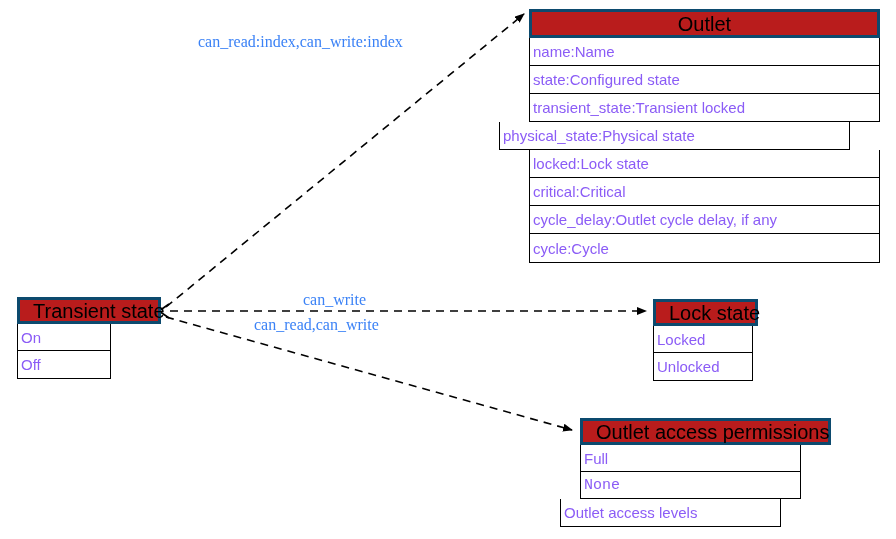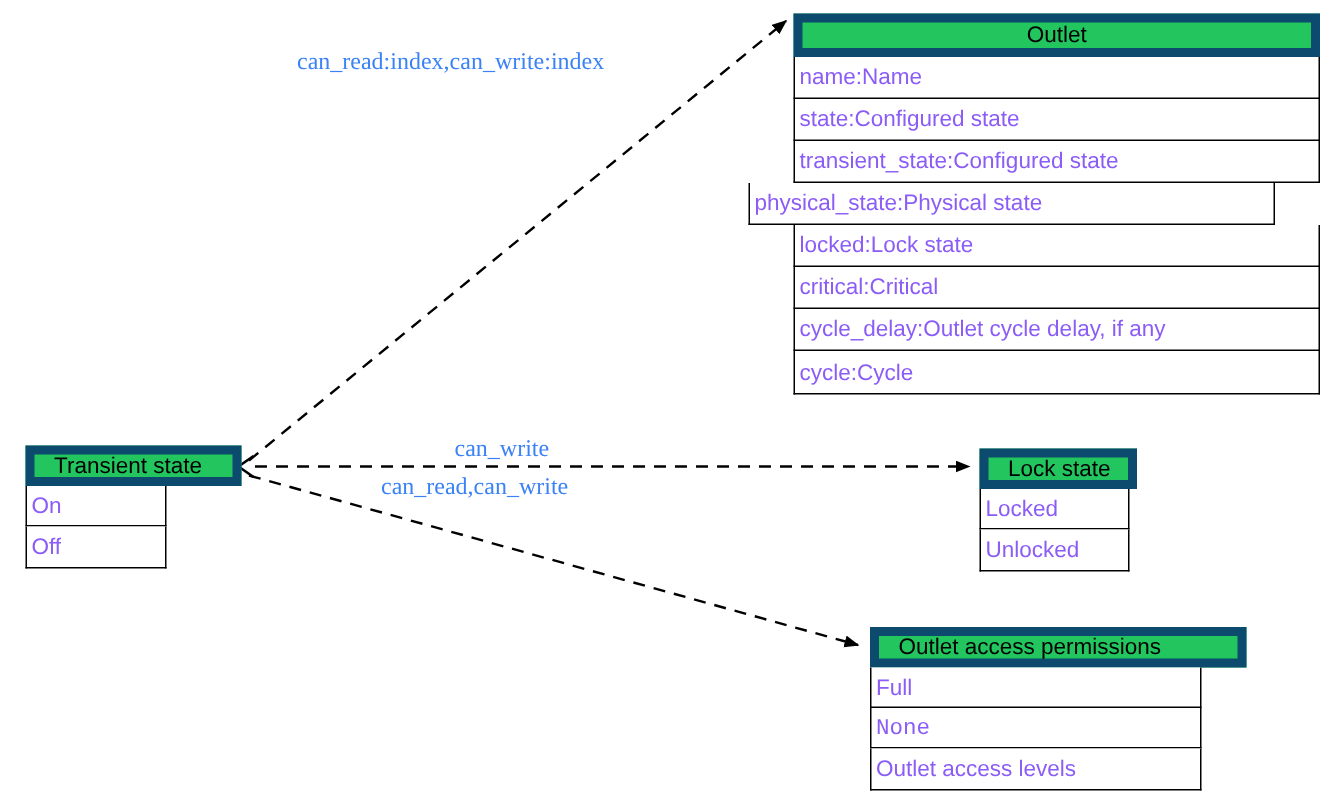--- a/index.html
+++ b/index.html
@@ -23,23 +23,23 @@
     width: 896px;
     height: 539px;
     pointer-events: none;
   }
   .entity {
     position: absolute;
   }
   .ent-header {
     position: absolute;
     box-sizing: border-box;
-    border: 6px solid #0c4a6e;
-    background: #22c55e;
-    font-size: 15px;
+    border: 3px solid #0c4a6e;
+    background: #b91c1c;
+    font-size: 20px;
     color: #000000;
     line-height: 1;
     display: flex;
     align-items: center;
     white-space: nowrap;
   }
   .ent-header.center {
     justify-content: center;
   }
   .ent-header.left {
@@ -106,21 +106,21 @@
     <div class="ent-header center" style="left:529px; top:9px; width:351px; height:29px;">
       <span>Outlet</span>
     </div>
     <div class="ent-row" style="left:529px; top:38px; width:351px; height:28px;">
       <span>name:Name</span>
     </div>
     <div class="ent-row" style="left:529px; top:66px; width:351px; height:28px;">
       <span>state:Configured state</span>
     </div>
     <div class="ent-row" style="left:529px; top:94px; width:351px; height:28px;">
-      <span>transient_state:Configured state</span>
+      <span>transient_state:Transient locked</span>
     </div>
     <div class="ent-row" style="left:499px; top:122px; width:351px; height:28px;">
       <span>physical_state:Physical state</span>
     </div>
     <div class="ent-row" style="left:529px; top:150px; width:351px; height:28px;">
       <span>locked:Lock state</span>
     </div>
     <div class="ent-row" style="left:529px; top:178px; width:351px; height:28px;">
       <span>critical:Critical</span>
     </div>
@@ -159,21 +159,21 @@
   <div class="entity">
     <div class="ent-header left" style="left:580px; top:418px; width:251px; height:27px;">
       <span>Outlet access permissions</span>
     </div>
     <div class="ent-row" style="left:580px; top:445px; width:221px; height:27px;">
       <span>Full</span>
     </div>
     <div class="ent-row" style="left:580px; top:472px; width:221px; height:27px;font-family:Liberation Mono, monospace;">
       <span>None</span>
     </div>
-    <div class="ent-row" style="left:580px; top:499px; width:221px; height:28px;text-align:right;">
+    <div class="ent-row" style="left:560px; top:499px; width:221px; height:28px;text-align:right;">
       <span>Outlet access levels</span>
     </div>
   </div>
 
   <div class="edge-label" style="left:198px; top:34px;">can_read:index,can_write:index</div>
 
   <div class="edge-label" style="left:303px; top:292px;">can_write</div>
 
   <div class="edge-label" style="left:254px; top:317px;">can_read,can_write</div>
 

